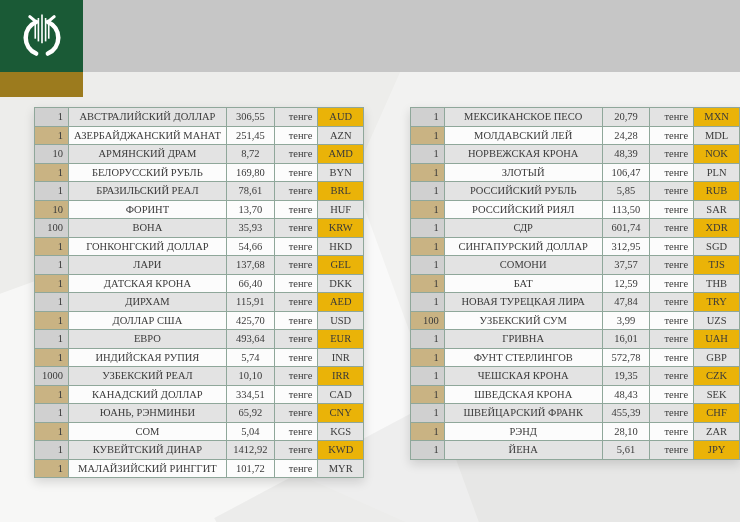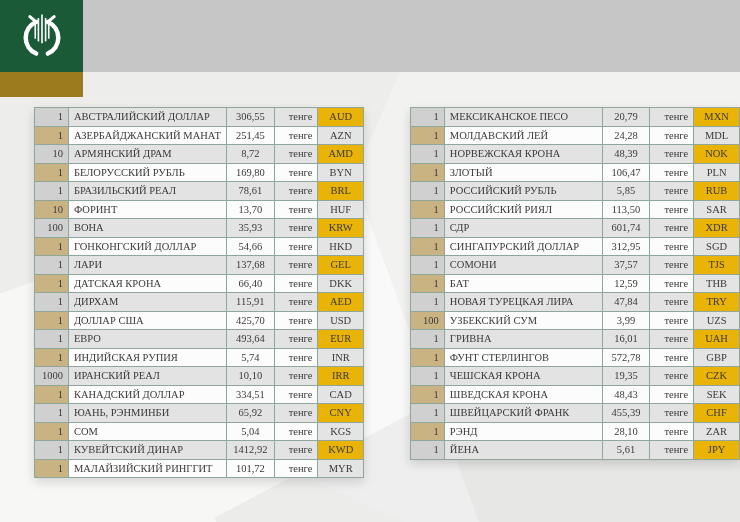--- a/index.html
+++ b/index.html
@@ -46,21 +46,21 @@
   table.rates.left{margin-left:34px;}
   table.rates.right{margin-left:46px;}
   table.rates td{
     border:1px solid #8fa79a;
     font-family:"Liberation Serif",serif;
     font-size:10.5px;color:#3a3a3a;
     height:18.5px;padding:0 5px;white-space:nowrap;
     box-sizing:border-box;
   }
   td.qty{width:34px;text-align:right;}
-  td.name{width:158px;text-align:left;margin-left:27px;}
+  td.name{width:158px;text-align:center;margin-left:27px;}
   td.value{width:48px;text-align:center;}
   td.unit{width:44px;text-align:right;}
   td.code{width:46px;text-align:center;}
   tr.odd{background:#e3e3e3;}
   tr.odd td.qty{background:#d0d0d0;}
   tr.odd td.code{background:#eab308;}
   tr.even{background:#fcfcfc;}
   tr.even td.qty{background:#c9b383;}
   tr.even td.code{background:#e4e4e4;margin-top:12px;}
 </style>
@@ -197,21 +197,21 @@
           </tr>
           <tr class="even">
             <td class="qty">1</td>
             <td class="name">ИНДИЙСКАЯ РУПИЯ</td>
             <td class="value">5,74</td>
             <td class="unit">тенге</td>
             <td class="code">INR</td>
           </tr>
           <tr class="odd">
             <td class="qty">1000</td>
-            <td class="name">ИРАНСКИЙ РЕАЛ</td>
+            <td class="name">УЗБЕКСКИЙ РЕАЛ</td>
             <td class="value">10,10</td>
             <td class="unit">тенге</td>
             <td class="code">IRR</td>
           </tr>
           <tr class="even">
             <td class="qty">1</td>
             <td class="name">КАНАДСКИЙ ДОЛЛАР</td>
             <td class="value">334,51</td>
             <td class="unit">тенге</td>
             <td class="code">CAD</td>

